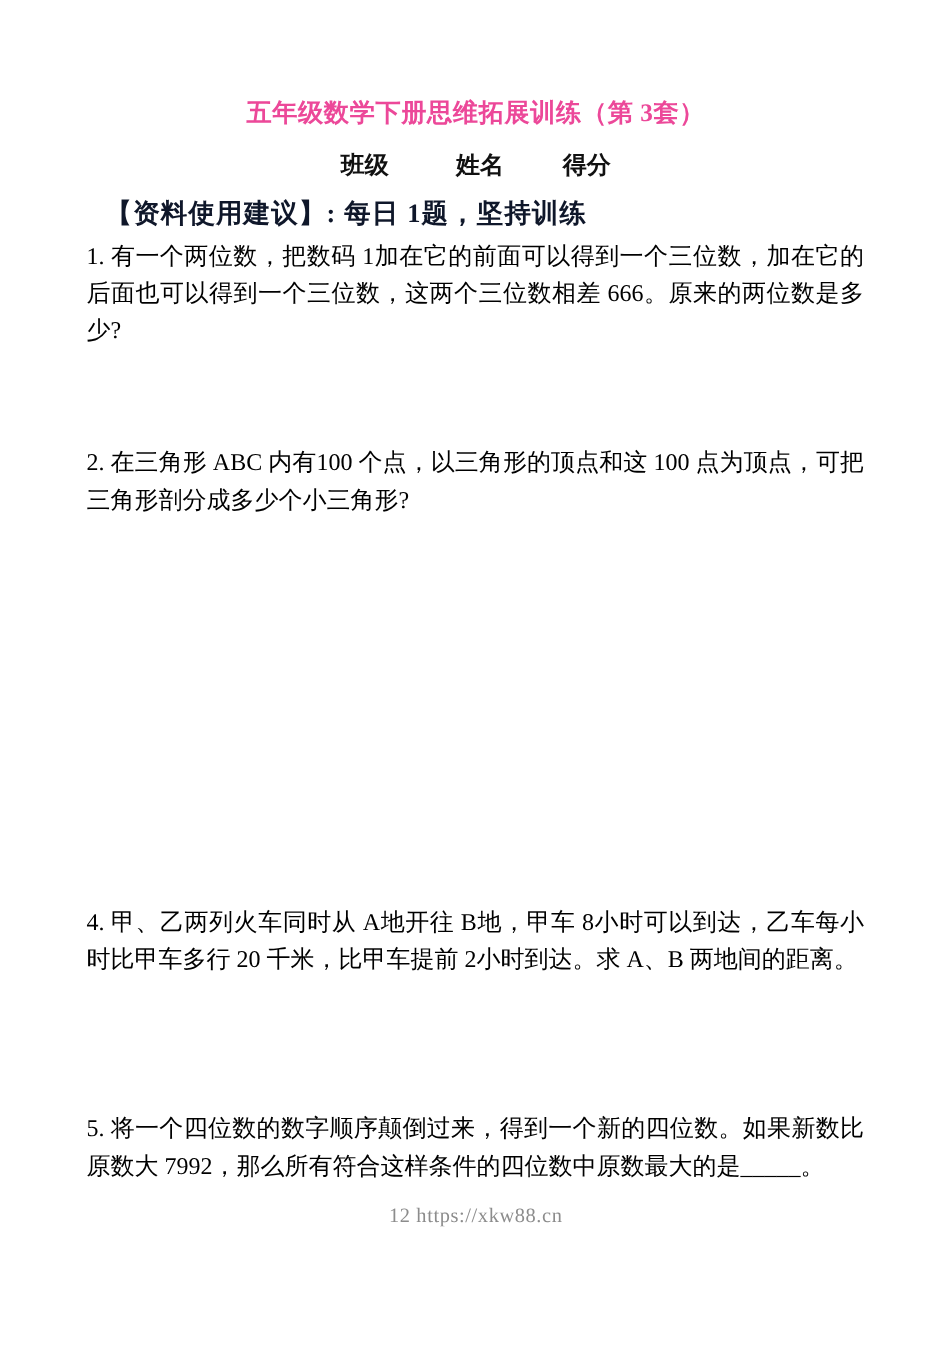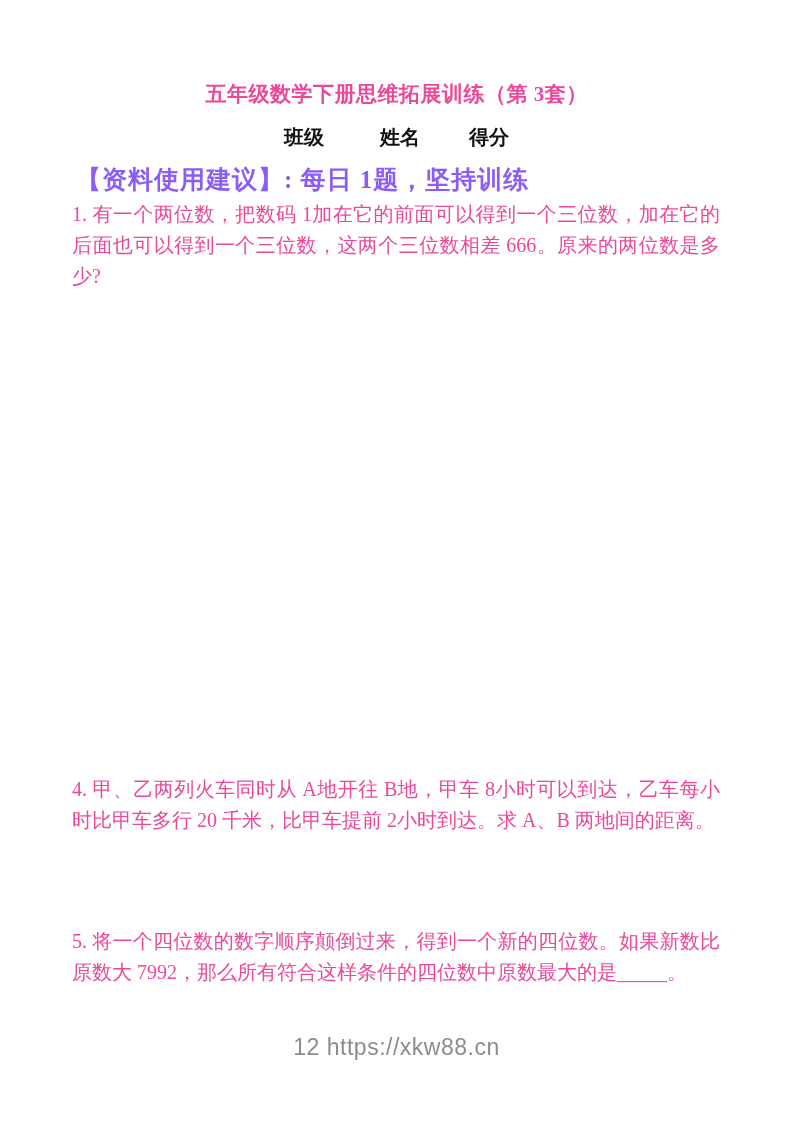--- a/index.html
+++ b/index.html
@@ -37,49 +37,49 @@
     align-items: flex-end;
     font-size: 20px;
     font-weight: bold;
     color: #111111;
   }
   .fields-row .field-class { margin-right: 56px; }
   .fields-row .field-name  { margin-right: 49px; }
   .usage-note {
     position: absolute;
     top: 163px;
-    left: 76px;
+    left: 88px;
     width: 650px;
-    font-size: 25px;
+    font-size: 22px;
     font-weight: bold;
-    color: #8b5cf6;
+    color: #0f172a;
     letter-spacing: 1px;
   }
   .problem {
     position: absolute;
     left: 72px;
     width: 648px;
     font-size: 20px;
     line-height: 31px;
     text-align: justify;
-    color: #ec4899;
+    color: #000000;
   }
   .problem-1 { top: 199px; }
   .problem-2 { top: 371px; }
   .problem-3 { top: 542px; }
-  .problem-4 { top: 754px; margin-top: 20px; }
+  .problem-4 { top: 754px; }
   .problem-5 { top: 926px; }
   .page-footer {
     position: absolute;
-    top: 1034px;
+    top: 1003px;
     left: 0;
     width: 100%;
     text-align: center;
-    font-family: Liberation Sans, sans-serif;
-    font-size: 23px;
+    font-family: Liberation Serif, serif;
+    font-size: 17px;
     color: #8c8c8c;
     letter-spacing: 0.5px;
   }
 </style>
 </head>
 <body>
 
 <div class="page">
 
   <div class="doc-title">五年级数学下册思维拓展训练（第 3套）</div>
@@ -89,20 +89,21 @@
     <span class="field-name">姓名</span>
     <span class="field-score">得分</span>
   </div>
 
   <div class="usage-note">
     <span>【资料使用建议】:</span><span> 每日 1题，坚持训练</span>
   </div>
 
   <div class="problem problem-1">1. 有一个两位数，把数码 1加在它的前面可以得到一个三位数，加在它的后面也可以得到一个三位数，这两个三位数相差 666。原来的两位数是多少?</div>
 
+  <div class="problem problem-2">2. 在三角形 ABC 内有100 个点，以三角形的顶点和这 100 点为顶点，可把三角形剖分成多少个小三角形?</div>
 
 
   <div class="problem problem-4">4. 甲、乙两列火车同时从 A地开往 B地，甲车 8小时可以到达，乙车每小时比甲车多行 20 千米，比甲车提前 2小时到达。求 A、B 两地间的距离。</div>
 
   <div class="problem problem-5">5. 将一个四位数的数字顺序颠倒过来，得到一个新的四位数。如果新数比原数大 7992，那么所有符合这样条件的四位数中原数最大的是_____。</div>
 
   <div class="page-footer">
     <span>12</span> <span>https://xkw88.cn</span>
   </div>
 

